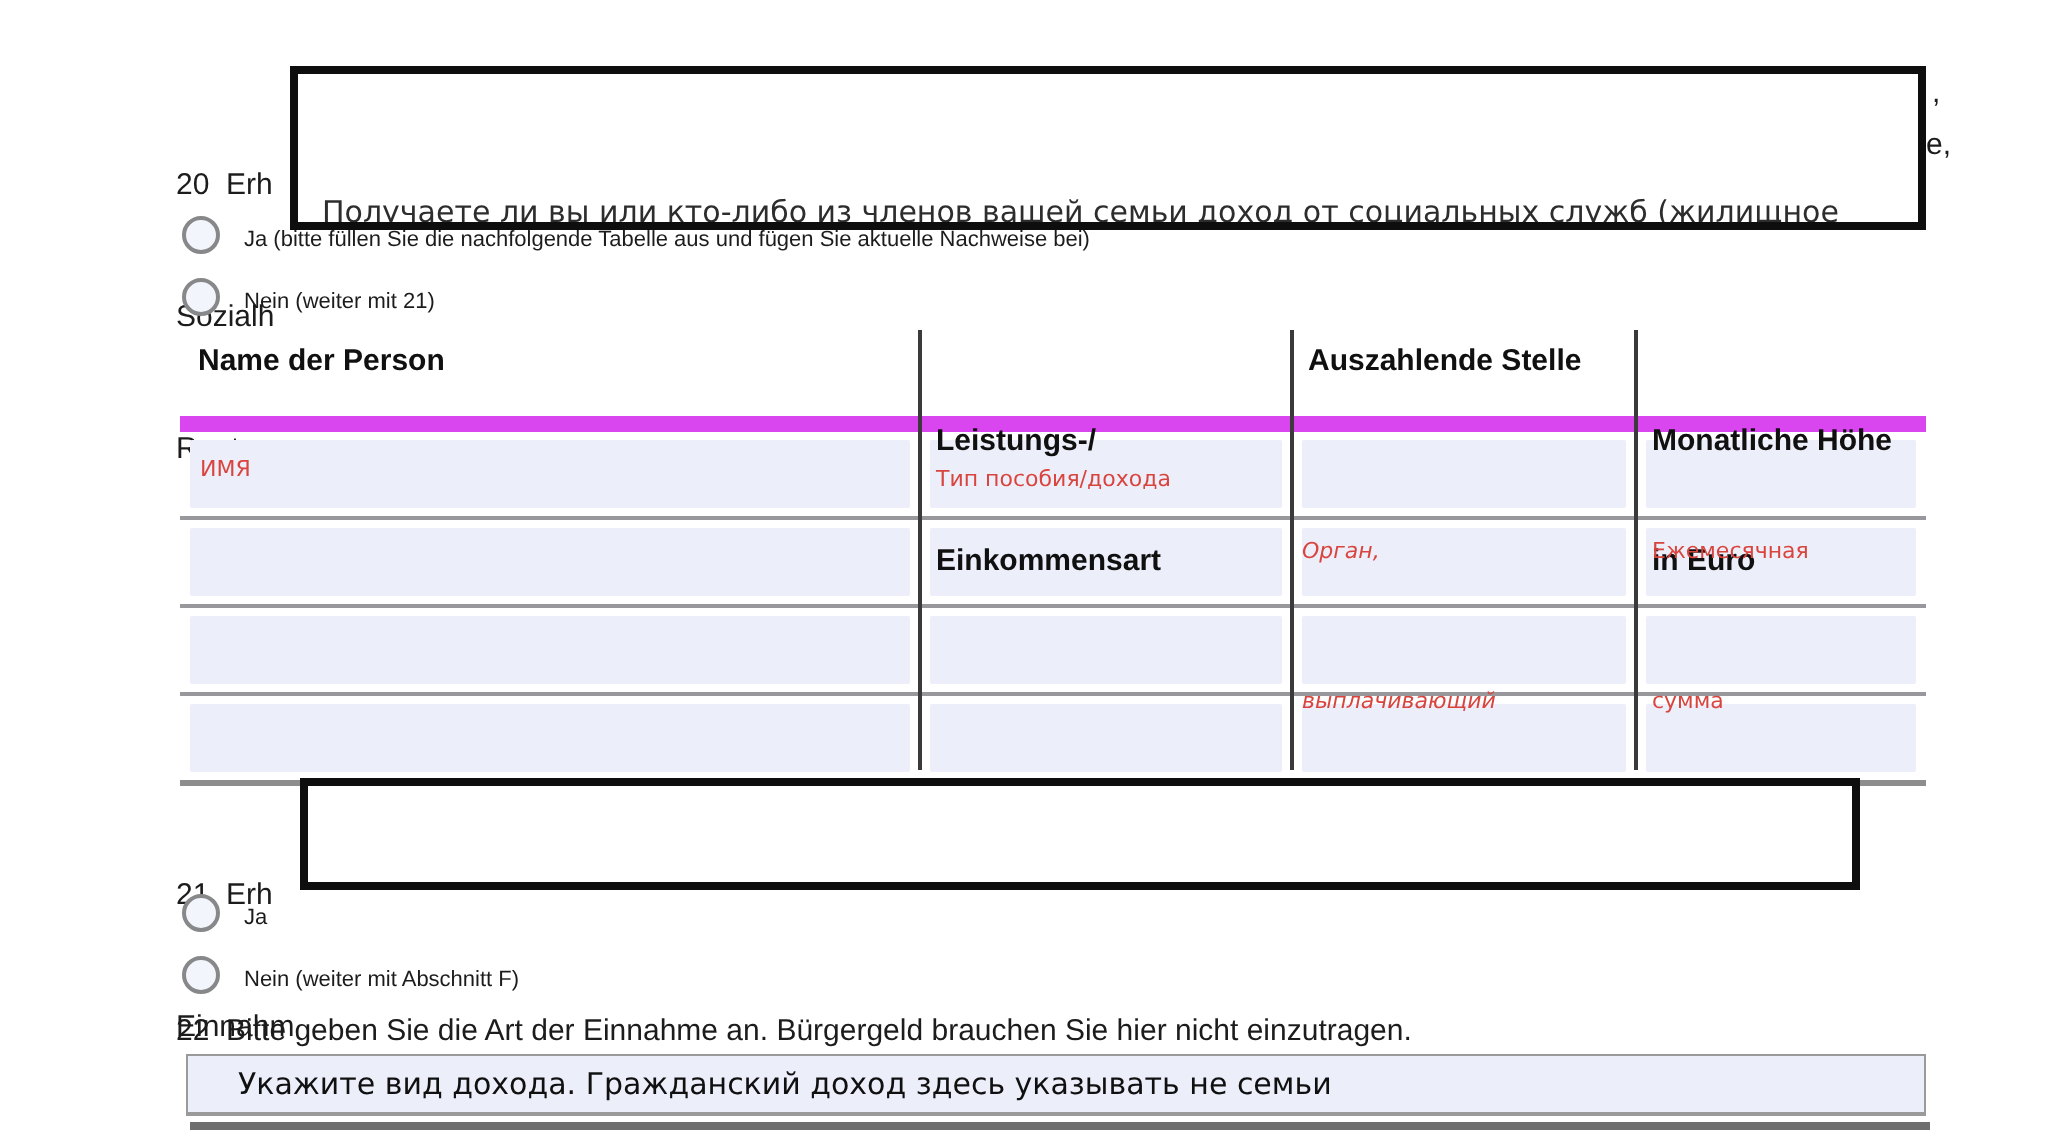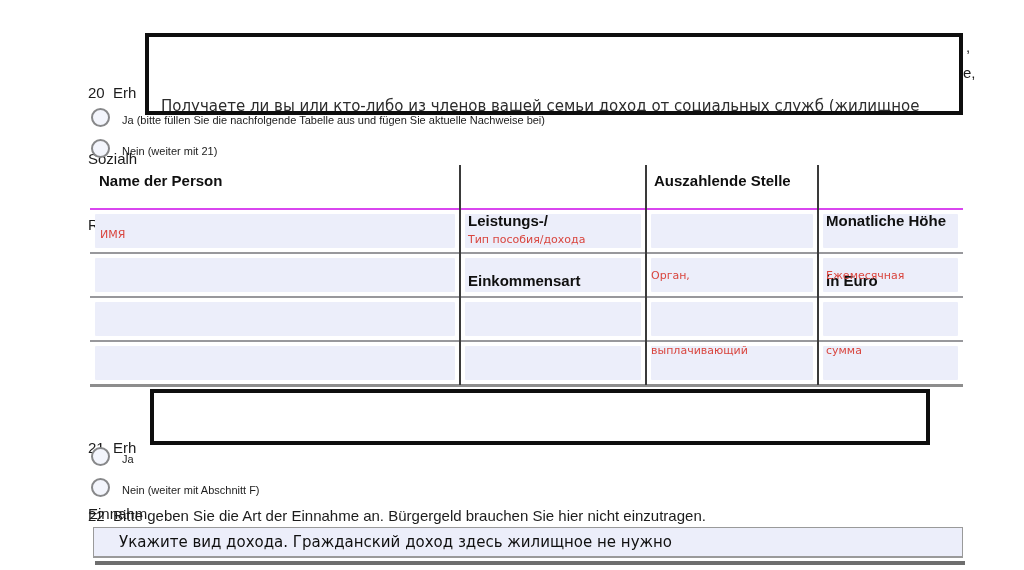--- a/index.html
+++ b/index.html
@@ -16,21 +16,21 @@
     padding:12px 12px; overflow:hidden; z-index:6; white-space:pre;
   }
   .ru-overlay .line { white-space:pre; }
   .frag { z-index:2; }
   .radio {
     position:absolute; width:19px; height:19px; border:2px solid #87888a; border-radius:50%;
     background:#f3f5fc; box-sizing:border-box; z-index:3;
   }
   .opt-label { position:absolute; font-size:11px; line-height:19px; white-space:pre; z-index:2; }
   .table-wrap { position:absolute; left:90px; top:165px; width:873px; height:220px; z-index:1; }
-  .thead { position:relative; height:43px; border-bottom:2px solid #d946ef; box-sizing:content-box; }
+  .thead { position:relative; height:43px; border-bottom:8px solid #d946ef; box-sizing:content-box; }
   .rows { border-bottom:3px solid #8d8d8d; }
   .trow { display:flex; height:42px; align-items:center; }
   .trow + .trow { border-top:2px solid #98989c; }
   .cell { background:#eceefa; height:34px; border-radius:1px; }
   .c1 { width:360px; margin:0 5px; }
   .c2 { width:176px; margin:0 5px; }
   .c3 { width:162px; margin:0 5px; }
   .c4 { width:135px; margin:0 5px 0 5px; }
   .vline { position:absolute; top:0; width:2px; height:220px; background:#3a3a3a; z-index:2; }
   .red-note {
@@ -110,21 +110,21 @@
         <div class="cell c4"></div>
       </div>
     </div>
     <div class="vline" style="left:369px;"></div>
     <div class="vline" style="left:555px;"></div>
     <div class="vline" style="left:727px;"></div>
   </div>
 
   <div class="red-note" style="left:100px; top:222px;">ИМЯ</div>
   <div class="red-note" style="left:468px; top:227px;">Тип пособия/дохода</div>
-  <div class="red-note" style="left:651px; top:213px;">
+  <div class="red-note" style="left:651px; top:213px;font-style:italic;">
     <div>Орган,</div>
     <div>выплачивающий</div>
     <div>пособие</div>
   </div>
   <div class="red-note" style="left:826px; top:213px;">
     <div>Ежемесячная</div>
     <div>сумма</div>
     <div>в евро</div>
   </div>
 
@@ -138,18 +138,18 @@
     
   </div>
 
   <div class="radio" style="left:91px; top:447px;"></div>
   <div class="opt-label" style="left:122px; top:450px;">Ja</div>
   <div class="radio" style="left:91px; top:478px;"></div>
   <div class="opt-label" style="left:122px; top:481px;">Nein (weiter mit Abschnitt F)</div>
 
   <div class="abs de" style="left:88px; top:505px;">22  Bitte geben Sie die Art der Einnahme an. Bürgergeld brauchen Sie hier nicht einzutragen.</div>
   <div class="field-box">
-    <div class="field-text">Укажите вид дохода. Гражданский доход здесь жилищное не нужно</div>
+    <div class="field-text">Укажите вид дохода. Гражданский доход здесь указывать не семьи</div>
   </div>
 
   <div class="bottom-bar"></div>
 
 </div>
 
 </body></html>

